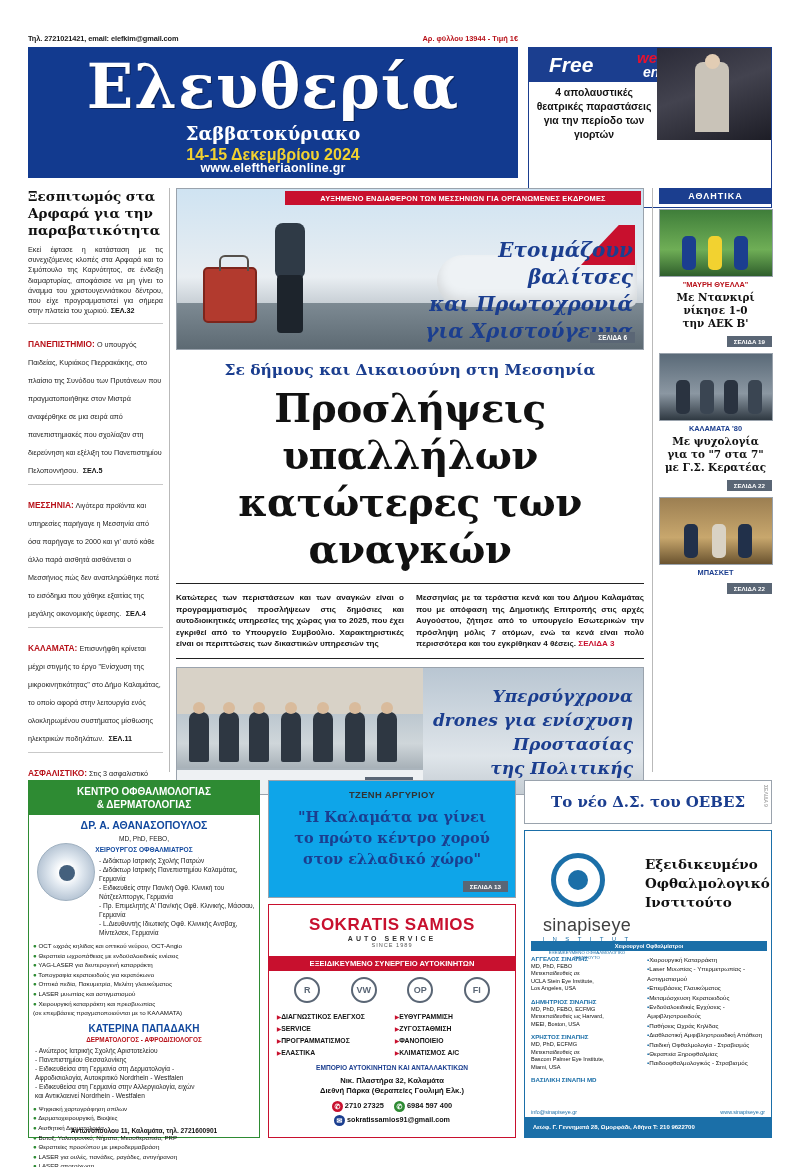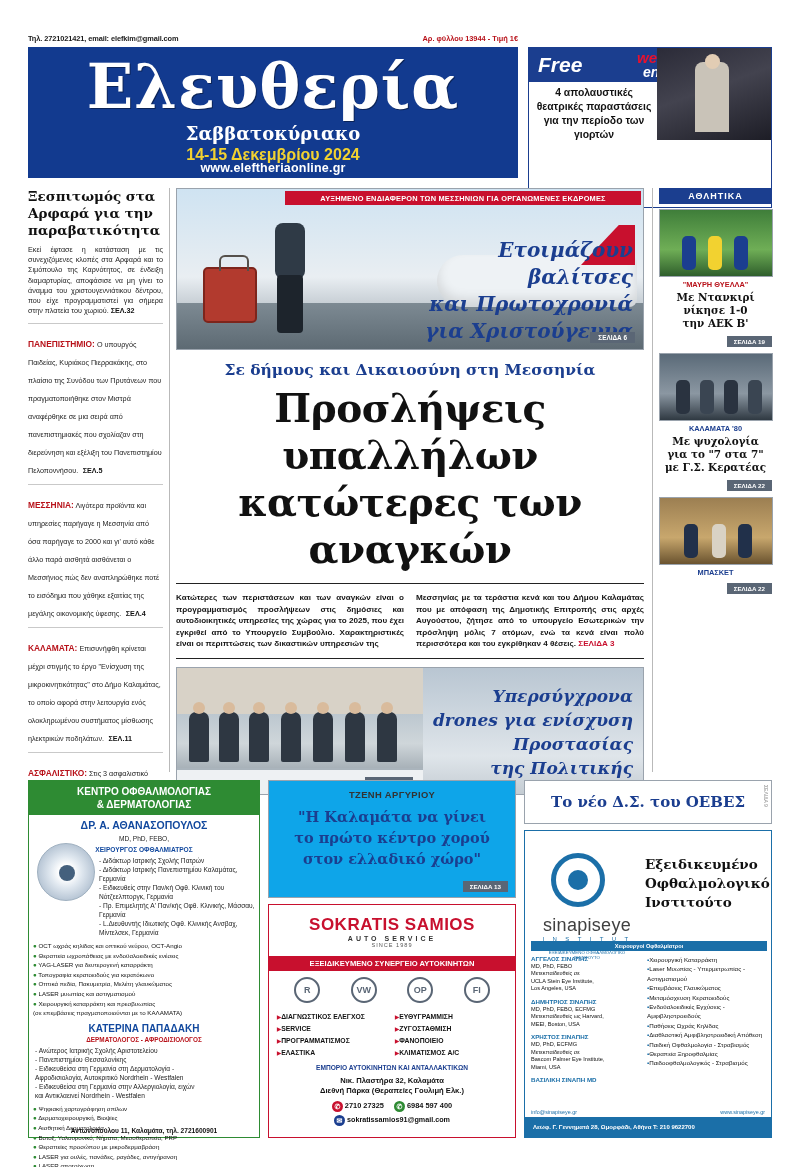--- a/index.html
+++ b/index.html
@@ -58,21 +58,21 @@
   .mast-promo {
     position: absolute; left: 500px; top: 17px; width: 244px; height: 161px;
     border: 1px solid #1b3e8f; background: #fff;
   }
   .promo-top {
     position: relative; height: 34px; display: flex;
   }
   .promo-free {
     width: 104px; background: #1b3e8f; color: #fff;
     font-size: 21px; font-weight: bold; font-style: italic;
-    display: flex; align-items: center; padding-left: 9px;
+    display: flex; align-items: center; padding-left: 20px;
   }
   .promo-week {
     flex: 1; background: #1b3e8f; color: #e8112d; position: relative;
   }
   .promo-week .w1 {
     position: absolute; left: 4px; top: 1px; color: #e8112d;
     font-size: 15px; font-weight: bold; font-style: italic;
   }
   .promo-week .w2 {
     position: absolute; left: 10px; top: 16px; color: #ffffff;

